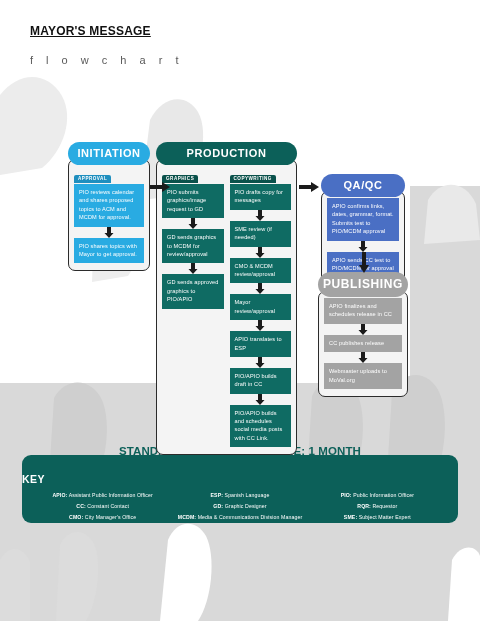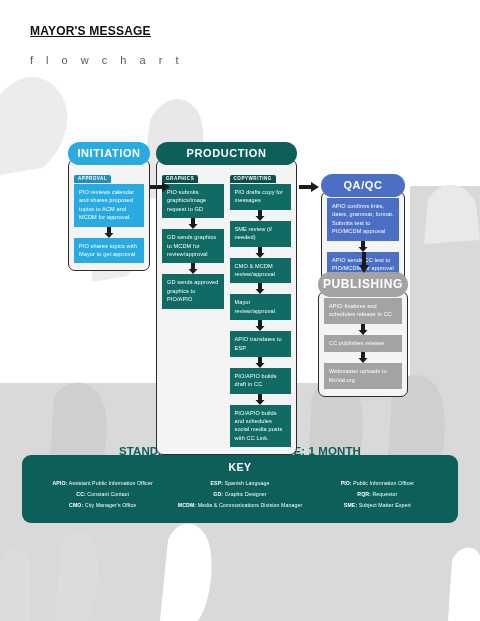--- a/index.html
+++ b/index.html
@@ -131,22 +131,22 @@
   }
   .key-box {
     position: absolute; left: 22px; top: 455px;
     width: 436px; height: 68px;
     background: #0c6059;
     border-radius: 9px;
     color: #ffffff;
     padding-top: 6px;
   }
   .key-title {
-    text-align: center; font-size: 10.5px; font-weight: bold;
-    letter-spacing: 0.4px; margin-bottom: 7px;
+    font-size: 10.5px; font-weight: bold;
+    letter-spacing: 0.4px; margin-bottom: 7px; margin-top: 12px;
   }
   .key-grid {
     display: grid;
     grid-template-columns: 1fr 1fr 1fr;
     row-gap: 5px;
     padding: 0 12px;
   }
   .key-cell {
     font-size: 5.2px; text-align: center; letter-spacing: 0.1px;
     white-space: nowrap;

